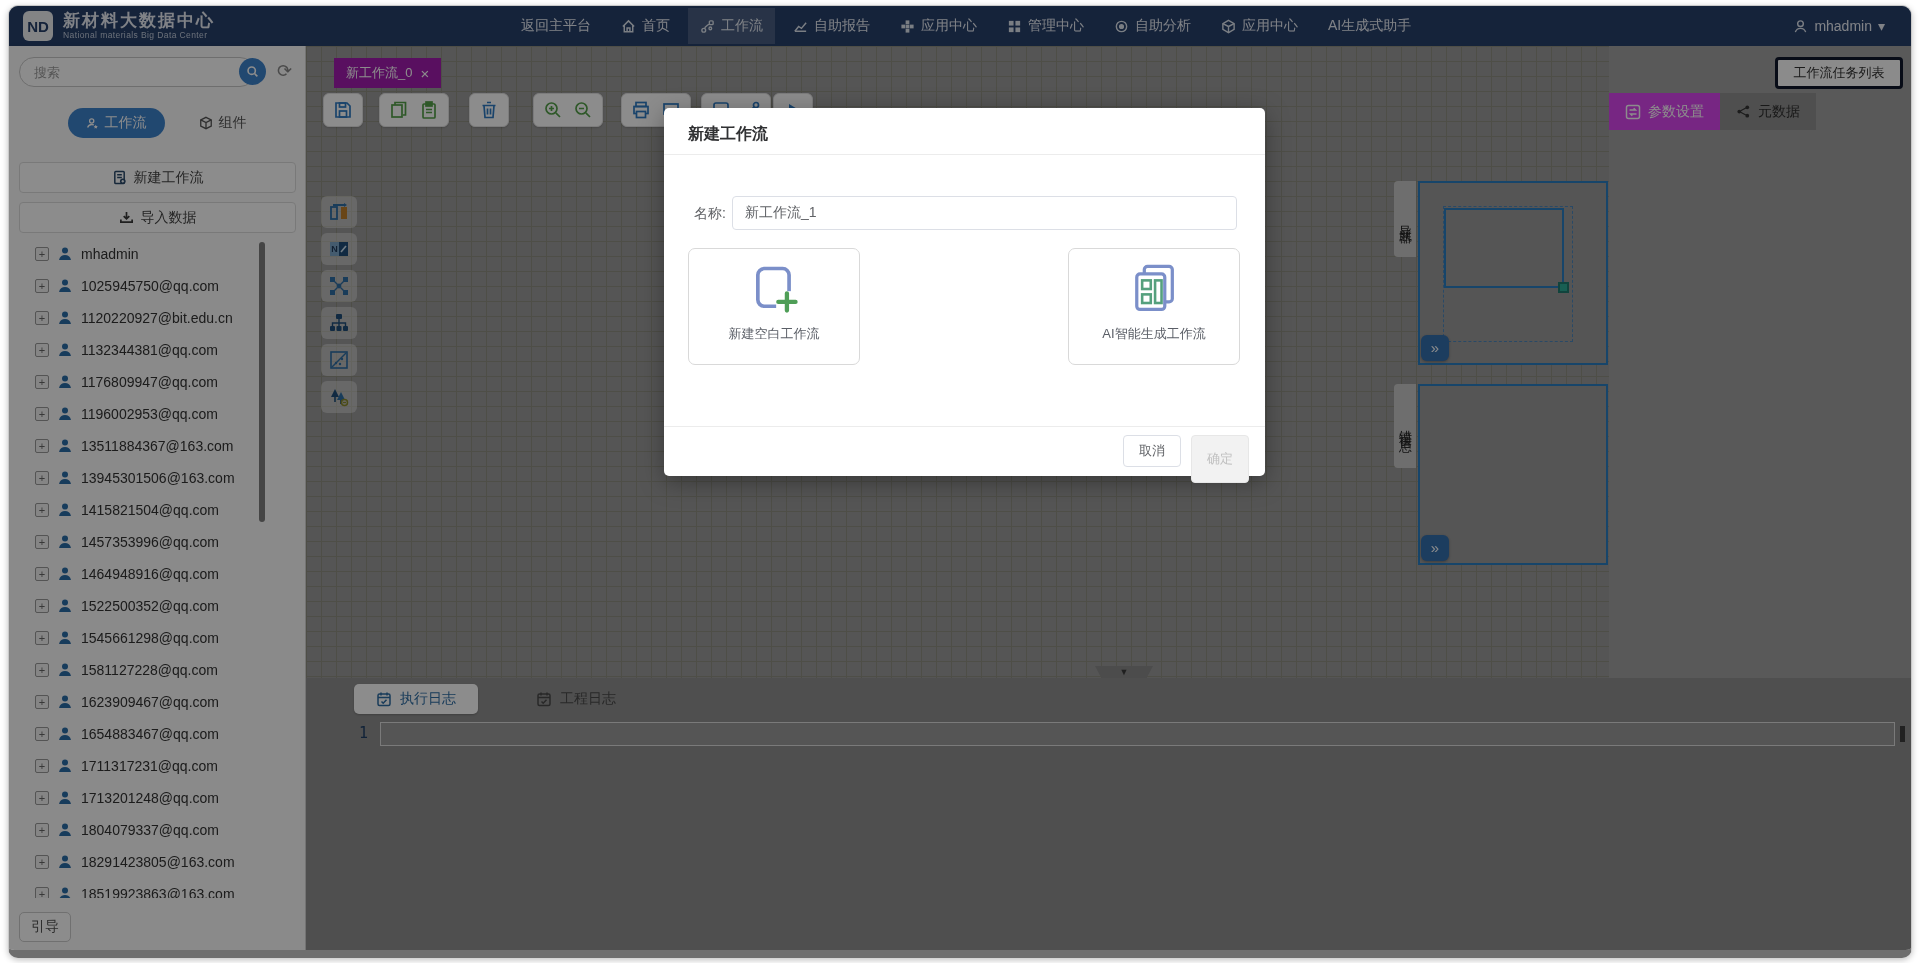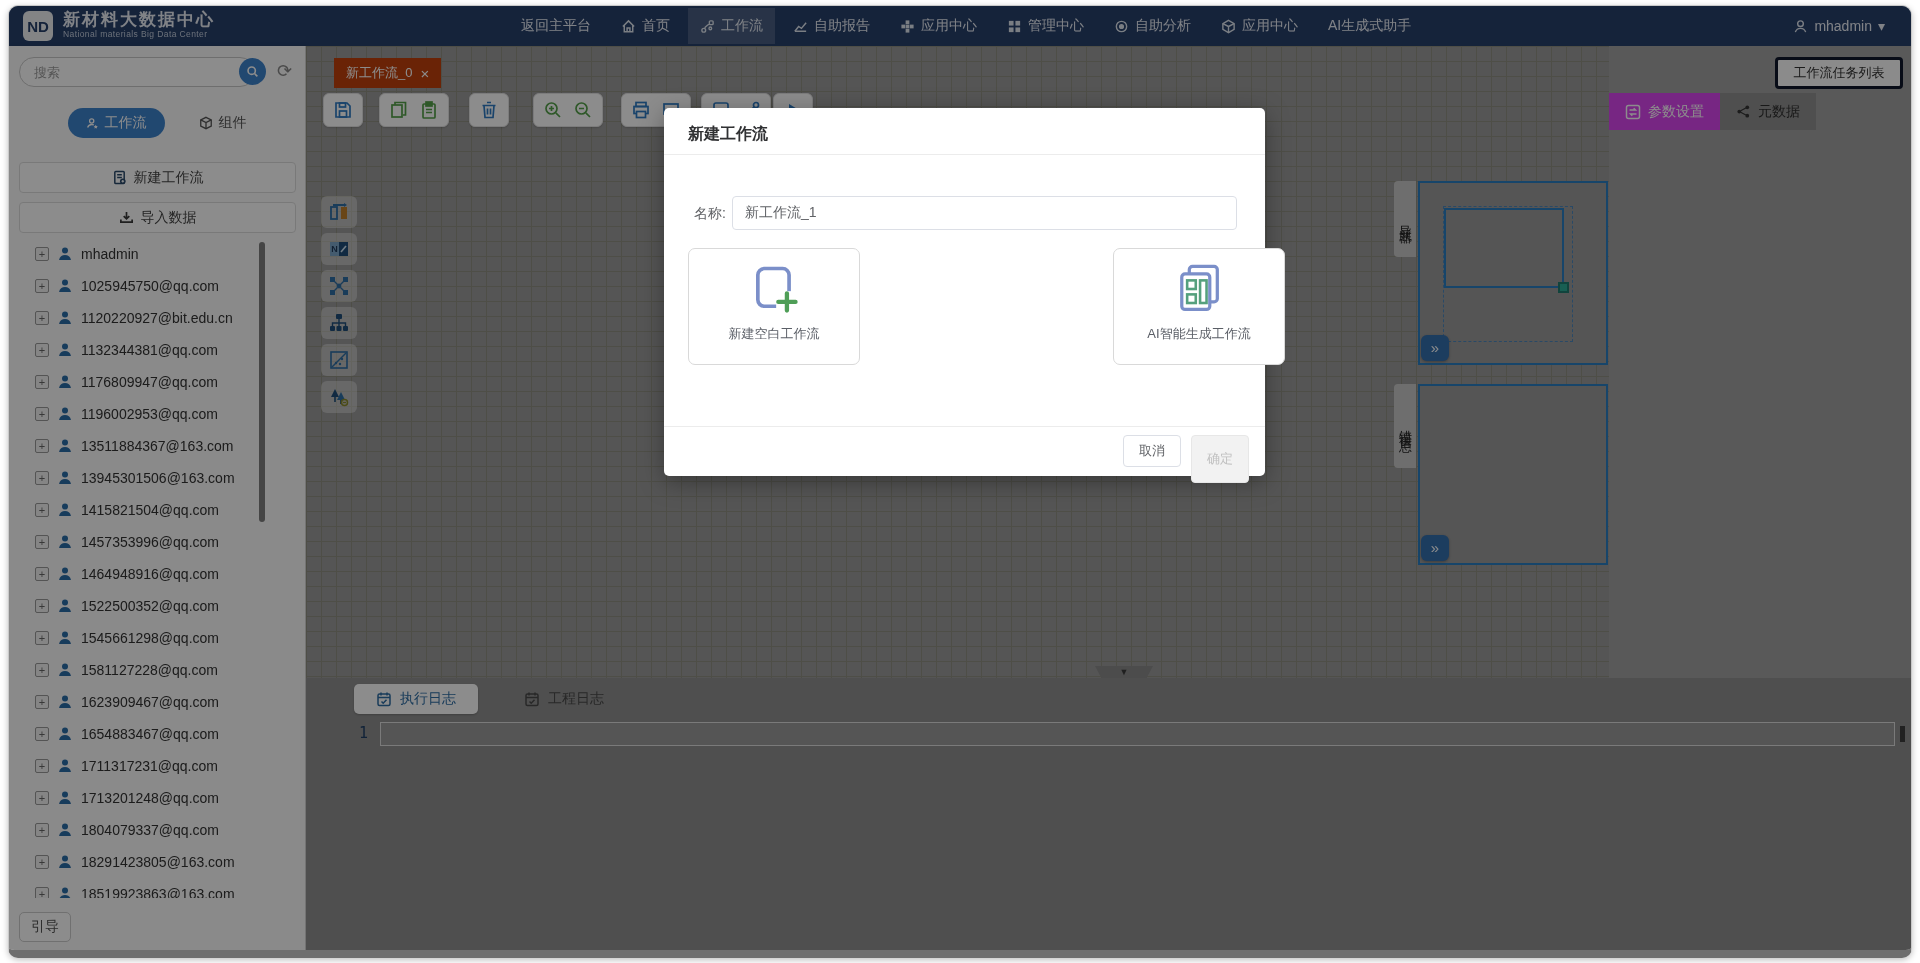--- a/index.html
+++ b/index.html
@@ -4,21 +4,21 @@
 <style>
   * { margin:0; padding:0; box-sizing:border-box; }
   html,body { width:1920px; height:963px; background:#fff; font-family:"Liberation Sans","DejaVu Sans",sans-serif; overflow:hidden; }
   .abs { position:absolute; }
   #frame { position:absolute; left:8px; top:5px; width:1904px; height:953px;
            border:1px solid #c9c9c9; border-bottom:8px solid #6e6e6e; border-radius:10px;
            overflow:hidden; background:#9c9c9c; box-shadow:0 2px 6px rgba(0,0,0,.25); }
 
   
   #navbar { left:0; top:0; right:0; height:40px; background:#27406b; display:flex; align-items:center; color:#e9edf5; }
-  #logo { display:flex; align-items:flex-start; gap:10px; padding-left:14px; width:290px; }
+  #logo { display:flex; align-items:center; gap:10px; padding-left:14px; width:290px; }
   #logo .mark { width:30px; height:30px; border-radius:6px; background:rgba(255,255,255,.92); color:#27406b; font-weight:bold; font-size:15px; display:flex; align-items:center; justify-content:center; }
   #logo .t1 { font-size:17px; font-weight:bold; letter-spacing:2px; line-height:18px; }
   #logo .t2 { font-size:8.5px; color:#c3cddd; letter-spacing:.4px; }
   #nav-items { display:flex; align-items:center; gap:6px; margin-left:210px; }
   .nav-item { display:flex; align-items:center; gap:6px; font-size:14px; padding:9px 12px; cursor:pointer; white-space:nowrap; }
   .nav-item.active { background:rgba(255,255,255,.16); }
   .nav-item svg { width:15px; height:15px; }
   #nav-user { margin-left:auto; margin-right:26px; display:flex; align-items:center; gap:6px; font-size:14px; cursor:pointer; }
 
   
@@ -40,21 +40,21 @@
   .tree-label { font-size:14px; color:#333; white-space:nowrap; }
   #side-scroll { position:absolute; left:250px; top:196px; width:6px; height:280px; background:#7e7e7e; border-radius:3px; cursor:pointer; }
   #guide-btn { position:absolute; left:10px; bottom:8px; width:52px; height:30px; background:#fff; border:1px solid #ccc; border-radius:5px; font-size:14px; color:#555; cursor:pointer; }
   #collapse-left { left:298px; top:491px; width:0; height:0; border-top:8px solid transparent; border-bottom:8px solid transparent; border-right:9px solid #222; cursor:pointer; }
 
   
   #canvas { left:297px; top:40px; width:1303px; height:632px;
     background-color:#9c9c9c;
     background-image:linear-gradient(#8f8f82 1px, transparent 1px),linear-gradient(90deg,#8f8f82 1px, transparent 1px);
     background-size:15px 15px; }
-  #wf-tab { left:325px; top:52px; height:30px; background:#c2410c; color:#fff; font-size:13px; display:flex; align-items:center; gap:8px; padding:0 12px; cursor:pointer; }
+  #wf-tab { left:325px; top:52px; height:30px; background:#a21caf; color:#fff; font-size:13px; display:flex; align-items:center; gap:8px; padding:0 12px; cursor:pointer; }
   #wf-tab .x { font-size:15px; cursor:pointer; }
   .tb-group { position:absolute; top:87px; height:34px; background:#fff; border:1px solid #e2e2e2; border-radius:6px; box-shadow:0 1px 2px rgba(0,0,0,.15); display:flex; align-items:center; justify-content:center; gap:10px; padding:0 9px; }
   .tb-group svg { width:20px; height:20px; cursor:pointer; }
   .comp-icon { position:absolute; left:312px; width:36px; height:32px; background:rgba(255,255,255,.35); border-radius:6px; display:flex; align-items:center; justify-content:center; cursor:pointer; }
   .comp-icon svg { width:22px; height:22px; }
 
   
   .mini-label { position:absolute; width:22px; background:#c9c9c9; color:#222; font-size:13px; writing-mode:vertical-rl; text-orientation:upright; letter-spacing:3px; display:flex; align-items:center; justify-content:center; border-radius:4px 0 0 4px; }
   .mini-box { position:absolute; width:190px; border:2px solid #2a7fc2; background:#9c9c9c; }
   .mini-expand { position:absolute; width:28px; height:26px; background:#336fae; color:#fff; border:none; border-radius:6px; font-size:15px; line-height:24px; text-align:center; cursor:pointer; box-shadow:0 1px 3px rgba(0,0,0,.3); }
@@ -70,39 +70,39 @@
   #right-panel { left:1600px; top:40px; right:0; bottom:0; background:#a2a2a2; }
   #task-list-btn { position:absolute; top:11px; right:8px; width:128px; height:32px; background:#fdfdfd; border:3px solid #0f172a; border-radius:4px; font-size:13px; color:#333; cursor:pointer; }
   #rp-tabs { position:absolute; left:0; top:47px; height:37px; display:flex; }
   .rp-tab { display:flex; align-items:center; gap:7px; font-size:14px; padding:0 16px; cursor:pointer; }
   #rp-tab-params { background:#d946ef; color:#fff; }
   #rp-tab-meta { background:#919191; color:#2f2f2f; }
   #rp-body { position:absolute; left:0; top:84px; right:0; bottom:0; background:#a2a2a2; }
 
   
   #bottom-panel { left:297px; top:672px; right:0; bottom:0; background:#909090; }
-  #bp-tabs { position:absolute; left:48px; top:6px; display:flex; gap:24px;align-items:flex-end; }
+  #bp-tabs { position:absolute; left:48px; top:6px; display:flex; gap:36px;align-items:flex-end; }
   .bp-tab { display:flex; align-items:center; gap:8px; font-size:14px; padding:6px 22px; border-radius:5px; cursor:pointer; }
   #bp-tab-exec { background:#fff; color:#2e6da4; box-shadow:0 1px 2px rgba(0,0,0,.2); }
   #bp-tab-proj { color:#4a4a4a; }
   #editor-gutter { position:absolute; left:36px; top:46px; width:26px; text-align:right; font-family:"DejaVu Sans Mono","Liberation Mono",monospace; font-size:15px; color:#1f3f66; }
   #editor-line { position:absolute; left:74px; top:44px; right:16px; height:24px; border:1px solid #dedede; background:#9b9b9b; cursor:text; }
   #editor-mark { position:absolute; right:6px; top:48px; width:5px; height:16px; background:#3c3c3c; }
 
   
   #overlay { left:0; top:0; right:0; bottom:0; background:rgba(0,0,0,.45); z-index:50; }
   #modal { left:655px; top:102px; width:601px; height:368px; background:#fff; border-radius:5px; z-index:60; box-shadow:0 6px 24px rgba(0,0,0,.35); }
   #modal-title { position:absolute; left:24px; top:16px; font-size:16px; font-weight:bold; color:#303133; }
   #modal-divider { position:absolute; left:0; top:46px; width:100%; height:1px; background:#ececec; }
   #name-label { position:absolute; left:30px; top:97px; font-size:14px; color:#606266; }
   #name-input { position:absolute; left:68px; top:88px; width:505px; height:34px; border:1px solid #dcdfe6; border-radius:4px; padding:0 12px; font-size:14px; color:#606266; outline:none; }
   .wf-card { position:absolute; top:140px; width:172px; height:117px; background:#fff; border:1px solid #d9d9d9; border-radius:7px; cursor:pointer; display:flex; flex-direction:column; align-items:center; justify-content:flex-start; }
   .wf-card svg { width:56px; height:56px; margin-top:12px; }
   .wf-card .cap { font-size:13px; color:#5a5e66; margin-top:8px; }
-  #card-0 { left:24px; } #card-1 { left:214px; } #card-2 { left:404px;margin-left:45px; }
+  #card-0 { left:24px; } #card-1 { left:214px; } #card-2 { left:404px; }
   #modal-footer-divider { position:absolute; left:0; top:318px; width:100%; height:1px; background:#ececec; }
   #btn-cancel { position:absolute; left:459px; top:327px; width:58px; height:32px; background:#fff; border:1px solid #dcdfe6; border-radius:4px; font-size:13px; color:#606266; cursor:pointer; }
   #btn-confirm { position:absolute; left:527px; top:327px; width:58px; height:48px; background:#f2f2f2; border:1px solid #e7e7e7; border-radius:4px; font-size:13px; color:#c0c0c0; cursor:not-allowed; }
 </style>
 </head>
 <body>
 
 <div id="frame">
 
   <div id="navbar" class="abs">

